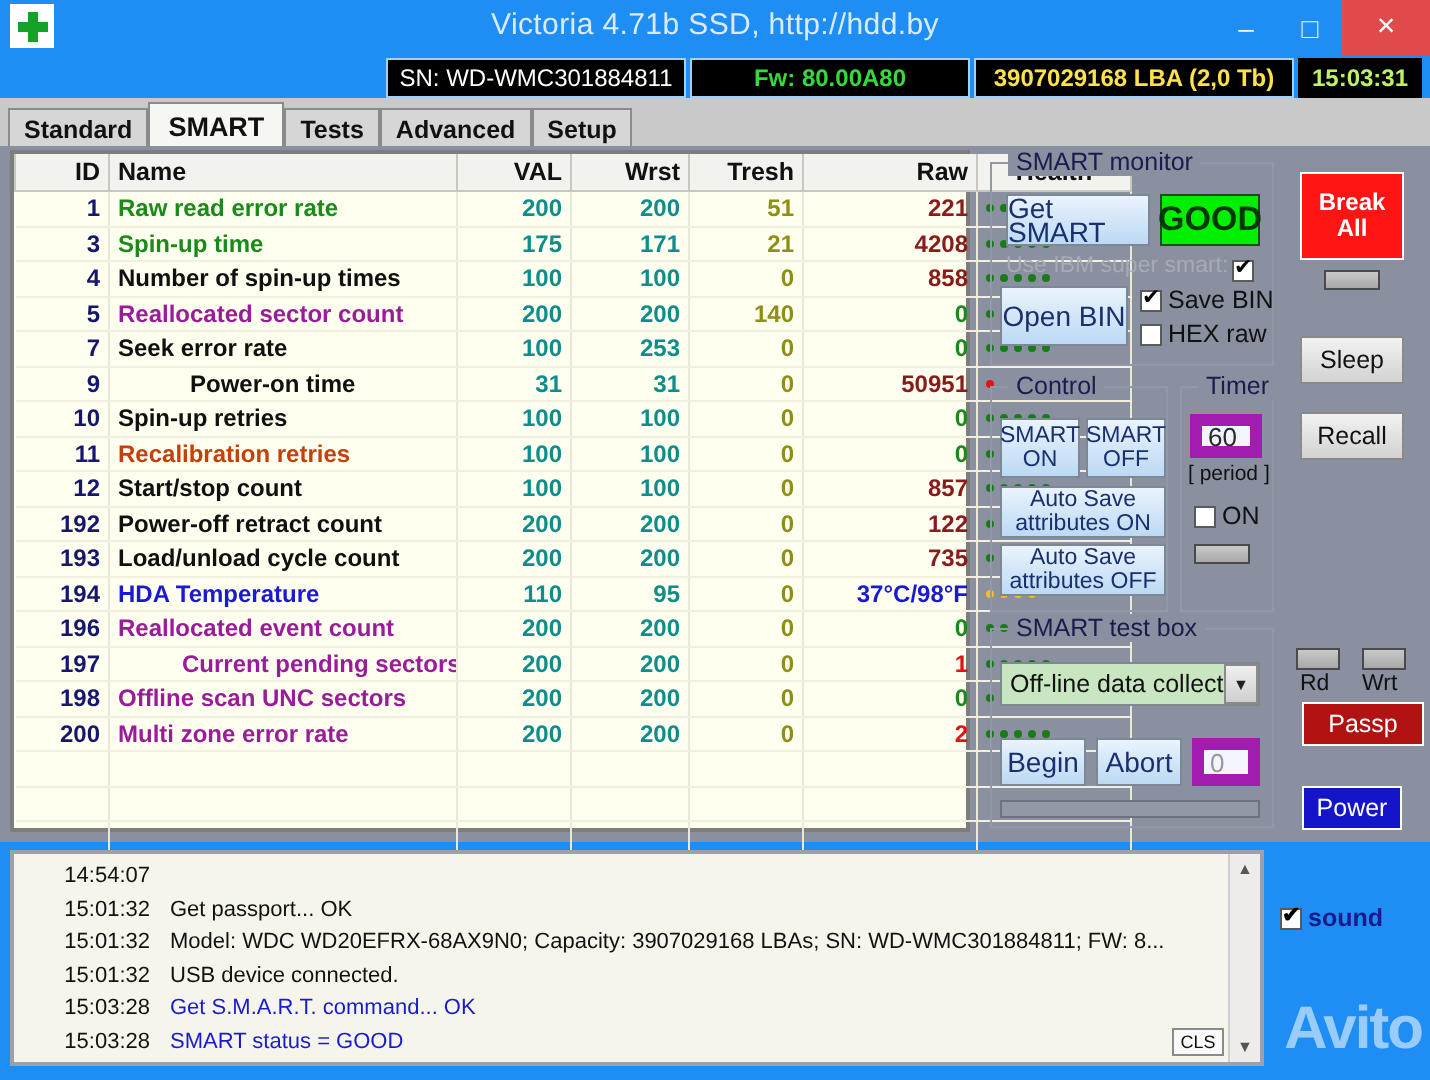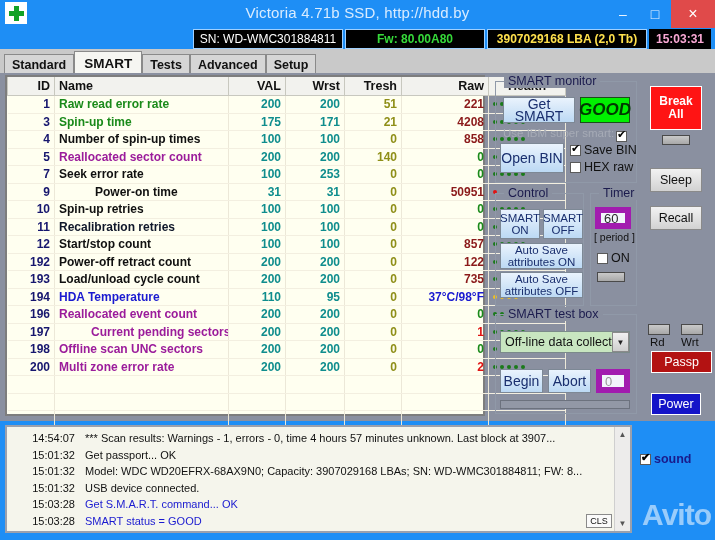--- a/index.html
+++ b/index.html
@@ -38,21 +38,21 @@
   .wclose{right:0;width:44px;background:#e04a4a;color:#fff;font-size:16px;}
   
   .infobar{position:absolute;left:0;top:29px;width:715px;height:20px;background:#1e8ef5;}
   .ib{position:absolute;top:0;height:20px;background:#000;border:1px solid #9fd0ff;
       box-sizing:border-box;display:flex;align-items:center;justify-content:center;
       font-size:12px;font-weight:bold;}
   .ib1{left:6px;width:185px;color:#46e6c8;margin-top:30px;}
   .ib2{left:193px;width:150px;color:#ffffff;font-weight:normal;}
   .ib3{left:345px;width:140px;color:#36d93a;}
   .ib4{left:487px;width:160px;color:#ffe14d;}
-  .ib5{left:649px;width:62px;color:#f9a8d4;background:#000;border:none;}
+  .ib5{left:649px;width:62px;color:#bef264;background:#000;border:none;}
   
   .tabstrip{position:absolute;left:0;top:49px;width:715px;height:24px;background:#c9c9c9;}
   .tabs{position:absolute;left:4px;top:2px;height:22px;}
   .tab{
     display:inline-flex;align-items:center;justify-content:center;
     height:19px;margin-top:3px;padding:0 7px;background:#d6d6d6;
     border:1px solid #8a8a8a;border-bottom:none;font-size:12.5px;
     font-weight:bold;color:#111;vertical-align:top;
   }
   .tab.active{background:#f6f6f2;height:22px;margin-top:0;font-size:13.5px;padding:0 9px;}
@@ -97,21 +97,21 @@
   .c-pad{width:auto;}
   .dots{display:inline-block;letter-spacing:1px;font-size:10px;line-height:10px;}
   .dot{display:inline-block;width:4px;height:4px;border-radius:50%;margin-right:3px;vertical-align:2px;}
   .grp{position:absolute;border:1px solid #9099a8;box-sizing:border-box;}
   .grp-title{position:absolute;top:-8px;left:8px;background:#8a90a0;padding:0 4px;
              font-size:12.5px;color:#1b1b4d;}
   .btn{
     background:linear-gradient(#eaf3fd,#bcd9f4);
     border:1px solid #7d8895;box-sizing:border-box;color:#1a2f6e;
     font-size:11.5px;font-weight:normal;display:flex;align-items:center;
-    justify-content:center;text-align:center;line-height:12px;
+    justify-content:center;text-align:left;line-height:12px;
   }
   .btn.big{font-size:14px;}
   .greybtn{
     background:linear-gradient(#f2f2f2,#d2d2d2);border:1px solid #8a8a8a;
     box-sizing:border-box;color:#111;font-size:12.5px;
     display:flex;align-items:center;justify-content:center;
   }
   .goodbox{
     background:#00f000;border:1px solid #1a4d1a;box-sizing:border-box;
     color:#003800;font-size:17px;font-weight:bold;
@@ -277,21 +277,21 @@
               <td class="c-name" style="color: rgb(16, 16, 16);">Spin-up retries</td>
               <td class="c-val">100</td>
               <td class="c-wrst">100</td>
               <td class="c-tresh">0</td>
               <td class="c-raw" style="color: rgb(26, 138, 26);">0</td>
               <td class="c-health"><span class="dots"><span class="dot" style="background: rgb(26, 122, 26);"></span><span class="dot" style="background: rgb(26, 122, 26);"></span><span class="dot" style="background: rgb(26, 122, 26);"></span><span class="dot" style="background: rgb(26, 122, 26);"></span><span class="dot" style="background: rgb(26, 122, 26);"></span></span></td>
               <td class="c-pad"></td>
             </tr>
             <tr>
               <td class="c-id">11</td>
-              <td class="c-name" style="color: #0f172a;">Recalibration retries</td>
+              <td class="c-name" style="color: #c2410c;">Recalibration retries</td>
               <td class="c-val">100</td>
               <td class="c-wrst">100</td>
               <td class="c-tresh">0</td>
               <td class="c-raw" style="color: rgb(26, 138, 26);">0</td>
               <td class="c-health"><span class="dots"><span class="dot" style="background: rgb(26, 122, 26);"></span><span class="dot" style="background: rgb(26, 122, 26);"></span><span class="dot" style="background: rgb(26, 122, 26);"></span><span class="dot" style="background: rgb(26, 122, 26);"></span><span class="dot" style="background: rgb(26, 122, 26);"></span></span></td>
               <td class="c-pad"></td>
             </tr>
             <tr>
               <td class="c-id">12</td>
               <td class="c-name" style="color: rgb(16, 16, 16);">Start/stop count</td>
@@ -403,21 +403,21 @@
               <td class="c-pad">&nbsp;</td>
             </tr>
           </tbody>
       </table>
     </div>
 
     <div class="grp" style="left:495px;top:8px;width:142px;height:102px;">
       <span class="grp-title">SMART monitor</span>
     </div>
     <div class="btn big" style="position:absolute;left:503px;top:24px;width:72px;height:26px;">Get SMART</div>
-    <div class="goodbox" style="position:absolute;left:580px;top:24px;width:50px;height:26px;font-style:italic;">GOOD</div>
+    <div class="goodbox" style="position:absolute;left:580px;top:24px;width:50px;height:26px;">GOOD</div>
     <div style="position:absolute;left:503px;top:54px;" class="disabled-lbl">Use IBM super smart:</div>
     <div style="position:absolute;left:616px;top:53px;"><span class="cbx on"></span></div>
     <div class="btn big" style="position:absolute;left:500px;top:70px;width:64px;height:30px;">Open BIN</div>
     <div style="position:absolute;left:570px;top:70px;" class="lbl"><span class="cbx on"></span><span>Save BIN</span></div>
     <div style="position:absolute;left:570px;top:87px;" class="lbl"><span class="cbx"></span><span>HEX raw</span></div>
 
     <div class="grp" style="left:495px;top:120px;width:89px;height:113px;">
       <span class="grp-title">Control</span>
     </div>
     <div class="btn" style="position:absolute;left:500px;top:136px;width:40px;height:30px;flex-direction:column;">
@@ -471,21 +471,20 @@
     <div style="position:absolute;left:650px;top:263px;font-size:11.5px;color:#111;">Rd</div>
     <div style="position:absolute;left:681px;top:263px;font-size:11.5px;color:#111;">Wrt</div>
     <div class="passp" style="position:absolute;left:651px;top:278px;width:61px;height:22px;">Passp</div>
     <div class="power" style="position:absolute;left:651px;top:320px;width:50px;height:22px;">Power</div>
   </div>
 
   <div class="logwrap">
     <div id="log-list" style="padding-top:3px;padding-left:2px;">
         <div class="logrow">
           <div class="logtime">14:54:07</div>
-          <div class="logmsg" style="color: rgb(17, 17, 17);">*** Scan results: Warnings - 1, errors - 0, time 4 hours 57 minutes unknown. Last block at 3907...</div>
         </div>
         <div class="logrow">
           <div class="logtime">15:01:32</div>
           <div class="logmsg" style="color: rgb(17, 17, 17);">Get passport... OK</div>
         </div>
         <div class="logrow">
           <div class="logtime">15:01:32</div>
           <div class="logmsg" style="color: rgb(17, 17, 17);">Model: WDC WD20EFRX-68AX9N0; Capacity: 3907029168 LBAs; SN: WD-WMC301884811; FW: 8...</div>
         </div>
         <div class="logrow">

